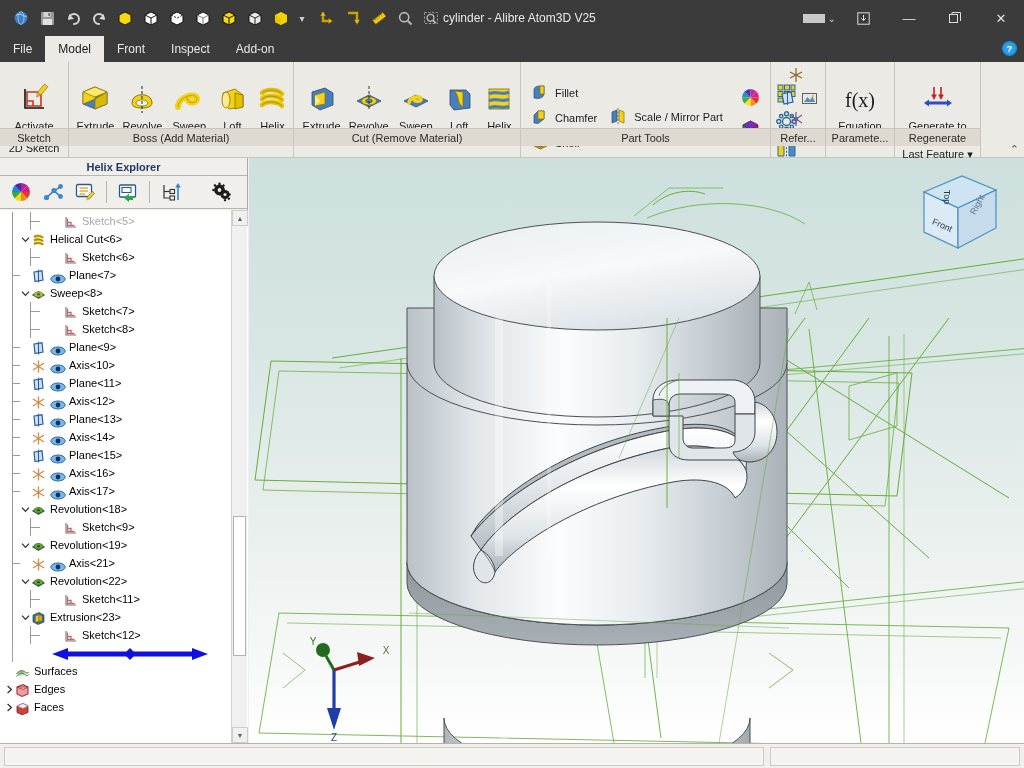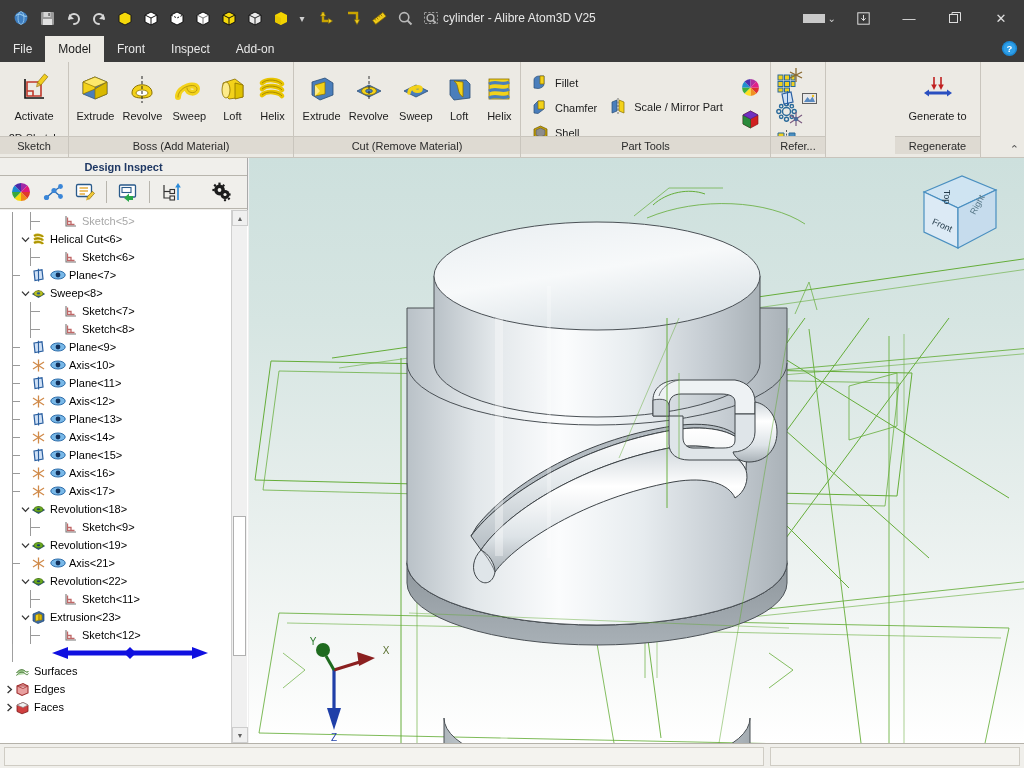--- a/index.html
+++ b/index.html
@@ -47,23 +47,23 @@
 
   
   #ribbon {
     position:absolute; left:0; top:62px; width:1024px; height:96px;
     background:#eceae4; border-bottom:1px solid #c8c4bc;
   }
   .rb-group {
     position:absolute; top:0; height:96px;
     border-right:1px solid #c9c5bd;
   }
-  .rb-body { height:78px; display:flex; align-items:flex-start; padding-top:7px; }
+  .rb-body { height:78px; display:flex; align-items:flex-start; padding-top:17px; }
   .rb-caption {
-    position:absolute; bottom:4px; left:0; width:100%; height:18px;
+    position:absolute; bottom:12px; left:0; width:100%; height:18px;
     background:#dedad2; border-top:1px solid #c9c5bd;
     display:flex; align-items:center; justify-content:center;
     font-size:11px; color:#2b2b2b; white-space:nowrap;
   }
   .big-btn {
     width:58px; display:flex; flex-direction:column; align-items:center;
     padding-top:4px; text-align:center; line-height:12px; color:#1c1c1c;
     font-size:11px;
   }
   .big-btn .lbl { margin-top:3px; }
@@ -96,21 +96,21 @@
 
   #tree-wrap {
     position:absolute; left:0; top:52px; width:248px; height:533px;
     background:#fff; overflow:hidden;
   }
   #tree {
     position:absolute; left:0; top:0; width:232px;
     padding-top:2px;
   }
   .tnode {
-    height:18px; display:flex; align-items:center; white-space:nowrap;
+    height:18px; display:flex; align-items:flex-end; white-space:nowrap;
     font-size:11px; color:#000; position:relative;
   }
   .twist { width:11px; height:18px; display:flex; align-items:center; justify-content:center;
            color:#333; font-size:9px; flex:none; }
   .eye { width:16px; height:10px; margin-right:3px; flex:none; }
   .ticon { width:15px; height:15px; margin-right:4px; flex:none; position:relative; }
   .tlabel { line-height:18px; }
   .tlabel.grey { color:#a8a8a8; }
 
   #de-scroll {
@@ -610,20 +610,32 @@
               <line x1="3" y1="13" x2="15" y2="5"></line>
             </g>
             <circle cx="9" cy="9" r="2.3" fill="#4a6a9a"></circle>
           </svg>
         </div>
       </div>
     </div>
     <div class="rb-caption">Refer...</div>
   </div>
 
+  <div class="rb-group" style="left:826px; width:69px;">
+    <div class="rb-body" style="justify-content:center;">
+      <div class="big-btn" style="width:66px;">
+        <div class="ico36" style="display:flex;align-items:center;justify-content:center;">
+          <span style="font-family:'Liberation Serif',serif;font-size:20px;color:#1c1c1c;">f(x)</span>
+        </div>
+        <div class="lbl">Equation</div>
+        <div class="lbl" style="margin-top:0;">Editor</div>
+      </div>
+    </div>
+    <div class="rb-caption">Paramete...</div>
+  </div>
 
   <div class="rb-group" style="left:895px; width:86px;">
     <div class="rb-body" style="justify-content:center;">
       <div class="big-btn" style="width:84px;">
         <div class="ico36">
           <svg width="34" height="34" viewBox="0 0 34 34">
             <g stroke="#c02020" stroke-width="1.6" fill="none">
               <line x1="13" y1="4" x2="13" y2="13"></line>
                 <line x1="20" y1="4" x2="20" y2="13"></line>
             </g>
@@ -638,21 +650,21 @@
         <div class="lbl" style="margin-top:16px;">Last Feature ▾</div>
       </div>
     </div>
     <div class="rb-caption">Regenerate</div>
   </div>
 
   <div style="position:absolute;right:5px;bottom:1px;color:#555;font-size:11px;">⌃</div>
 </div>
 
 <div id="explorer">
-  <div id="de-title">Design Inspect</div>
+  <div id="de-title">Helix Explorer</div>
 
   <div id="de-toolbar">
     <div class="de-tb-btn">
       <svg width="22" height="22" viewBox="0 0 22 22">
         <g transform="translate(11,11)">
           <path d="M0 0 L9 0 A9 9 0 0 1 6.4 6.4 Z" fill="#e03a2a"></path>
           <path d="M0 0 L6.4 6.4 A9 9 0 0 1 0 9 Z" fill="#f08a1a"></path>
           <path d="M0 0 L0 9 A9 9 0 0 1 -6.4 6.4 Z" fill="#f5dc10"></path>
           <path d="M0 0 L-6.4 6.4 A9 9 0 0 1 -9 0 Z" fill="#3aa83a"></path>
           <path d="M0 0 L-9 0 A9 9 0 0 1 -6.4 -6.4 Z" fill="#1a8ad0"></path>

